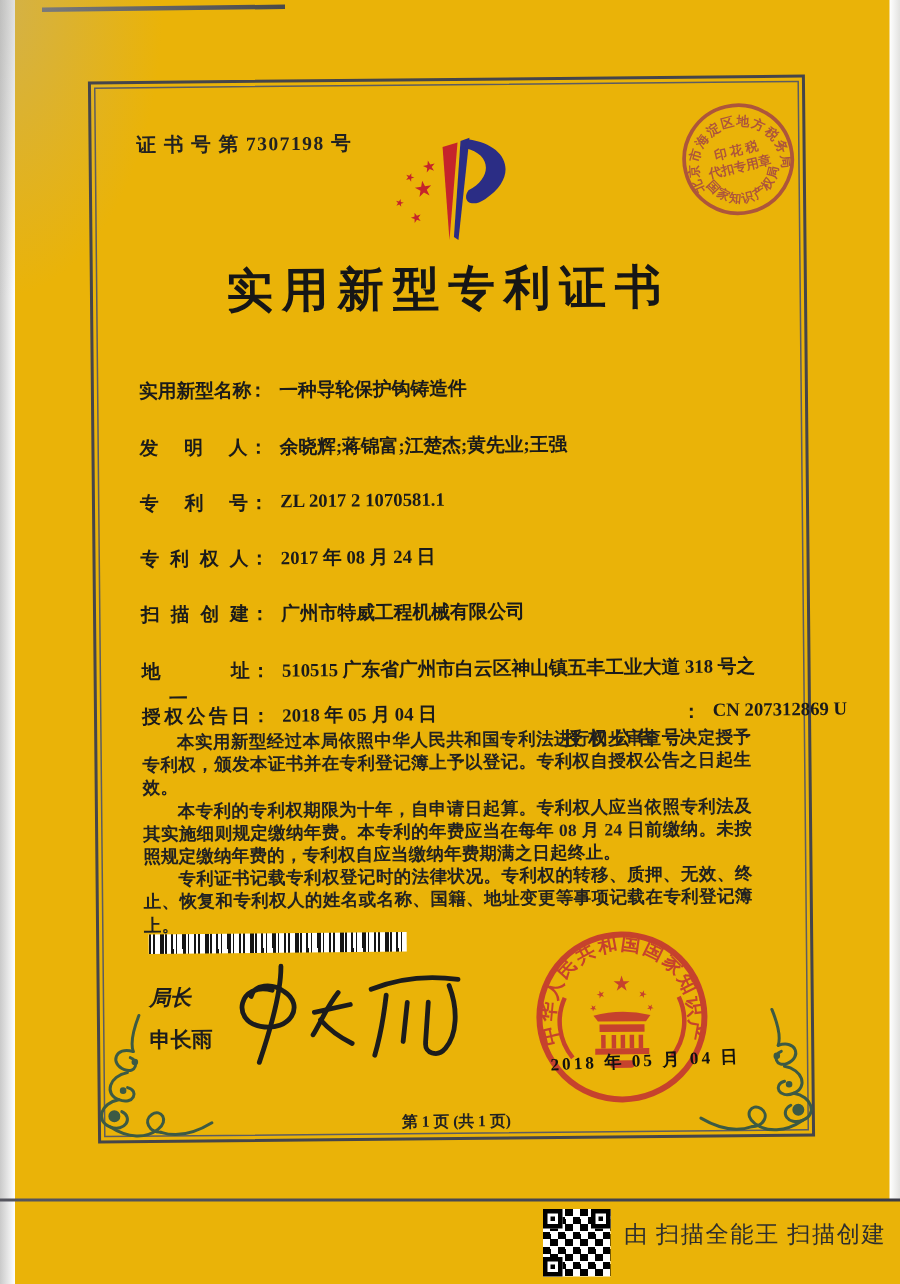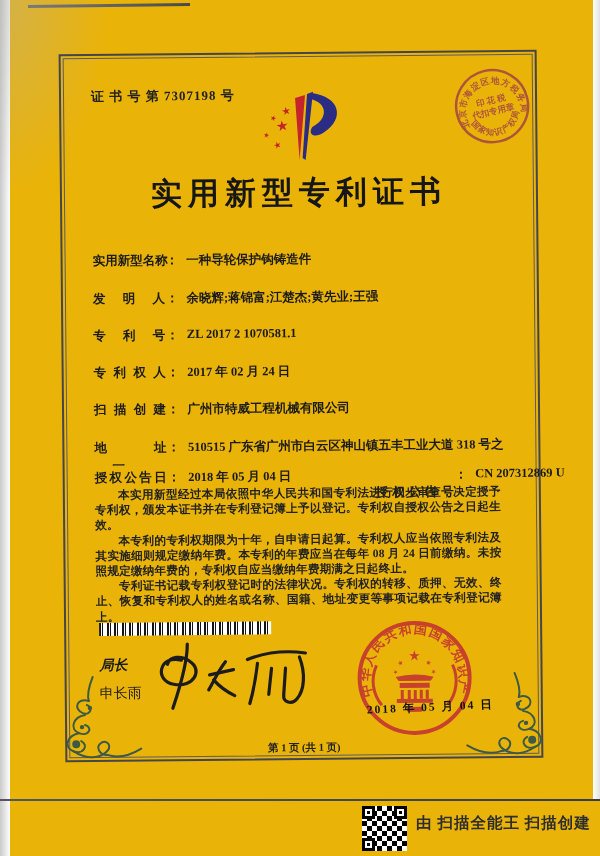--- a/index.html
+++ b/index.html
@@ -34,41 +34,41 @@
   
   .paras{position:absolute;left:30px;top:432px;width:406px;}
   .paras p{margin:0;text-indent:2em;font-size:11.6px;line-height:15.2px;
            font-weight:600;color:#222;letter-spacing:.2px;text-align:justify;}
   
   .barcode{position:absolute;left:33px;top:567px;width:172px;height:13px;
     background:repeating-linear-gradient(90deg,#151515 0 1.5px,#fff 1.5px 3px,
       #151515 3px 4px,#fff 4px 7.5px,#151515 7.5px 10px,#fff 10px 11px,
       #151515 11px 12px,#fff 12px 15px);}
   .director-title{position:absolute;left:33px;top:601px;font-size:14px;font-weight:bold;font-style:italic;}
-  .director-name{position:absolute;left:33px;top:629px;font-size:14px;font-weight:normal;}
+  .director-name{position:absolute;left:33px;top:629px;font-size:14px;font-weight:bold;}
   .signature{position:absolute;left:81px;top:583px;}
   .official-seal{position:absolute;left:283px;top:560px;opacity:.93;}
   .seal-date{position:absolute;left:300px;top:647px;font-size:11.5px;font-weight:bold;
              color:#111;letter-spacing:2px;transform:rotate(-2deg);}
   .page-num{position:absolute;left:0;top:687px;width:100%;text-align:center;
             font-size:10.5px;font-weight:bold;color:#222;}
   .tax-stamp{position:absolute;left:391px;top:14px;transform:rotate(-13deg);opacity:.85;}
   .ornament{position:absolute;width:95px;height:95px;}
   .ornament.left{left:-18px;top:615px;}
   .ornament.right{left:397px;top:615px;transform:scaleX(-1);}
   
   .footer-line{position:absolute;left:0;top:799px;width:600px;height:2px;
                background:linear-gradient(90deg,#55555e,#3b3b46);}
   .qr{position:absolute;left:362px;top:806px;width:45px;height:45px;
       background:conic-gradient(#000 25%,#fff 0 50%,#000 0 75%,#fff 0) 0 0/10px 10px;}
   .qr i{position:absolute;width:13px;height:13px;border:3px solid #000;background:#fff;
         box-sizing:border-box;}
   .qr i:before{content:"";position:absolute;left:2px;top:2px;width:3px;height:3px;background:#000;}
   .qr .f1{left:0;top:0}.qr .f2{right:0;top:0}.qr .f3{left:0;bottom:0}
-  .footer-text{position:absolute;left:416px;top:813px;font-size:15.5px;font-weight:700;
+  .footer-text{position:absolute;left:416px;top:813px;font-size:15.5px;font-weight:400;
                color:#2e2e2e;letter-spacing:1px;white-space:nowrap;}
 </style>
 </head>
 <body>
 
 <div class="page">
 
   <div class="edge-left"></div>
   <div class="edge-right"></div>
   <div class="haze"></div>
@@ -124,21 +124,21 @@
       <span>余晓辉;蒋锦富;江楚杰;黄先业;王强</span>
     </div>
     <div class="field-row" style="top:272px">
       <span class="field-label">专利号</span>
       <span class="field-colon">：</span>
       <span>ZL 2017 2 1070581.1</span>
     </div>
     <div class="field-row" style="top:309px">
       <span class="field-label">专利权人</span>
       <span class="field-colon">：</span>
-      <span>2017 年 02 月 24 日</span>
+      <span>2017 年 08 月 24 日</span>
     </div>
     <div class="field-row" style="top:346px">
       <span class="field-label">扫描创建</span>
       <span class="field-colon">：</span>
       <span>广州市特威工程机械有限公司</span>
     </div>
     <div class="field-row" style="top:384px">
       <span class="field-label">地址</span>
       <span class="field-colon">：</span>
       <span>510515 广东省广州市白云区神山镇五丰工业大道 318 号之</span>

